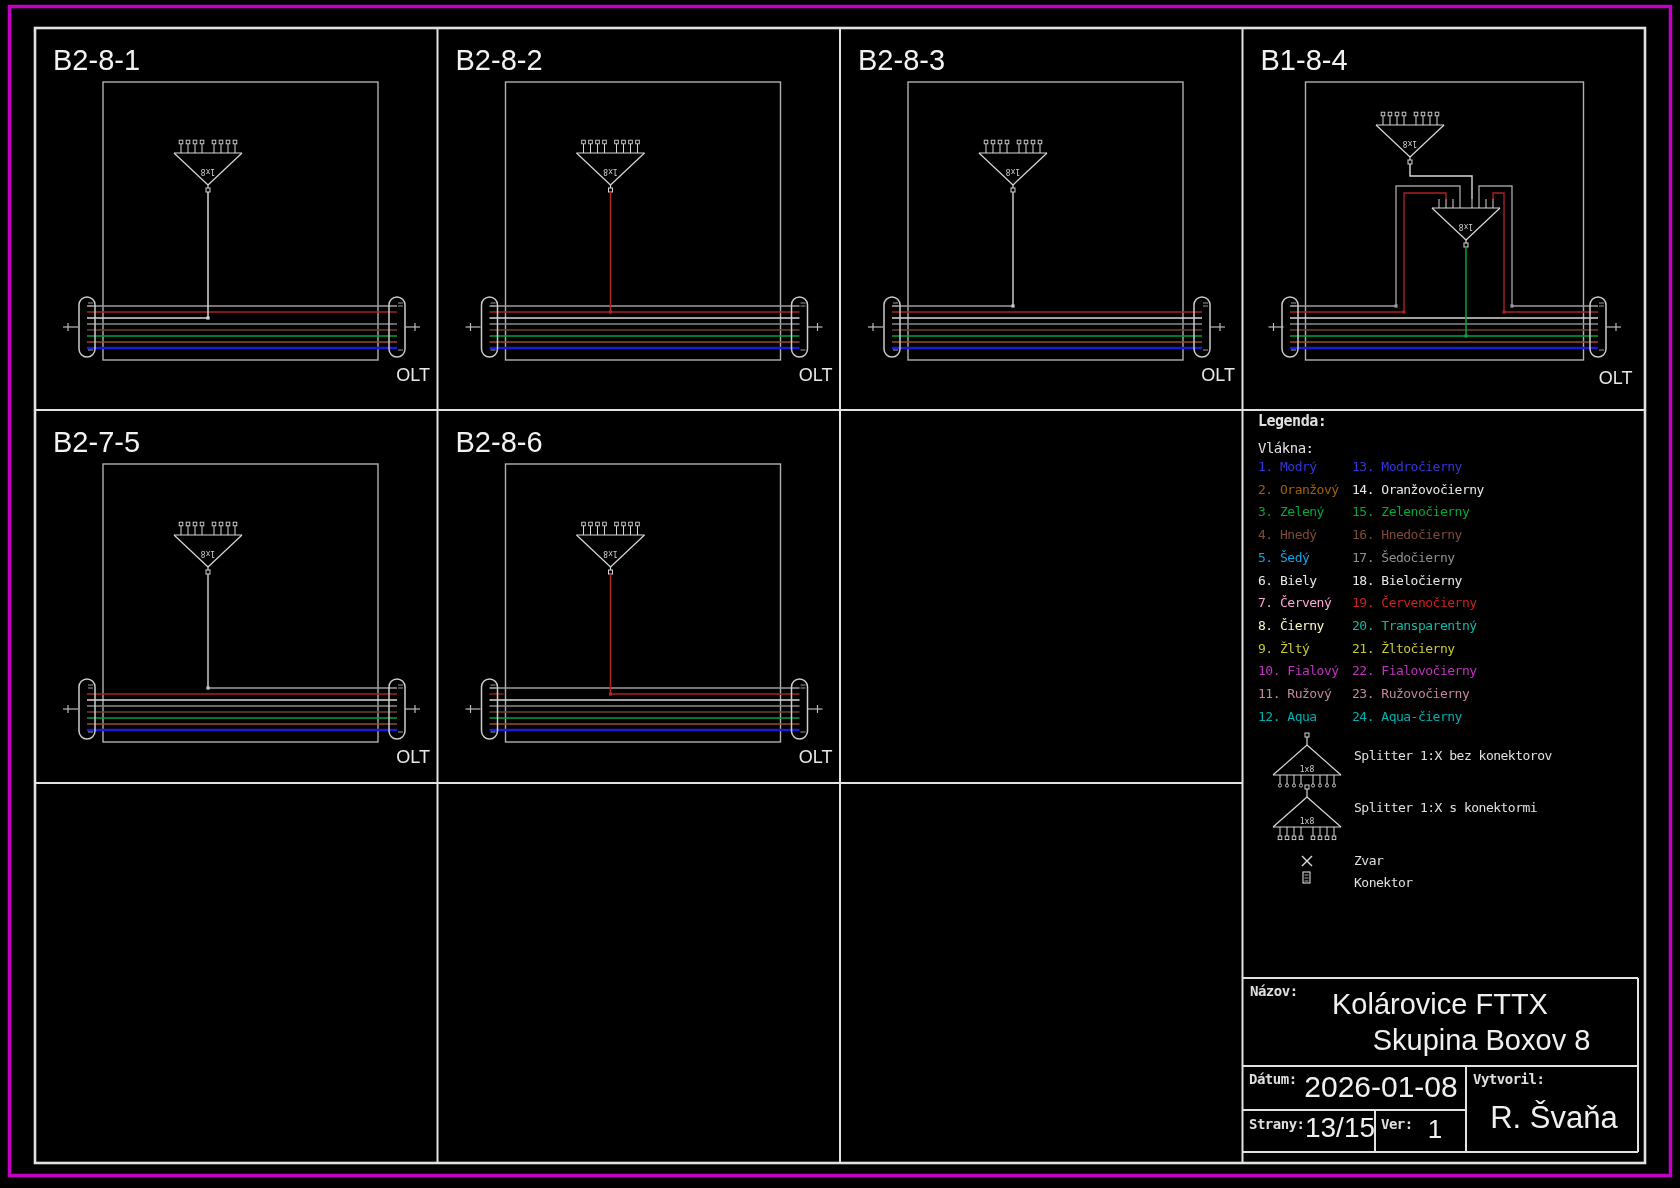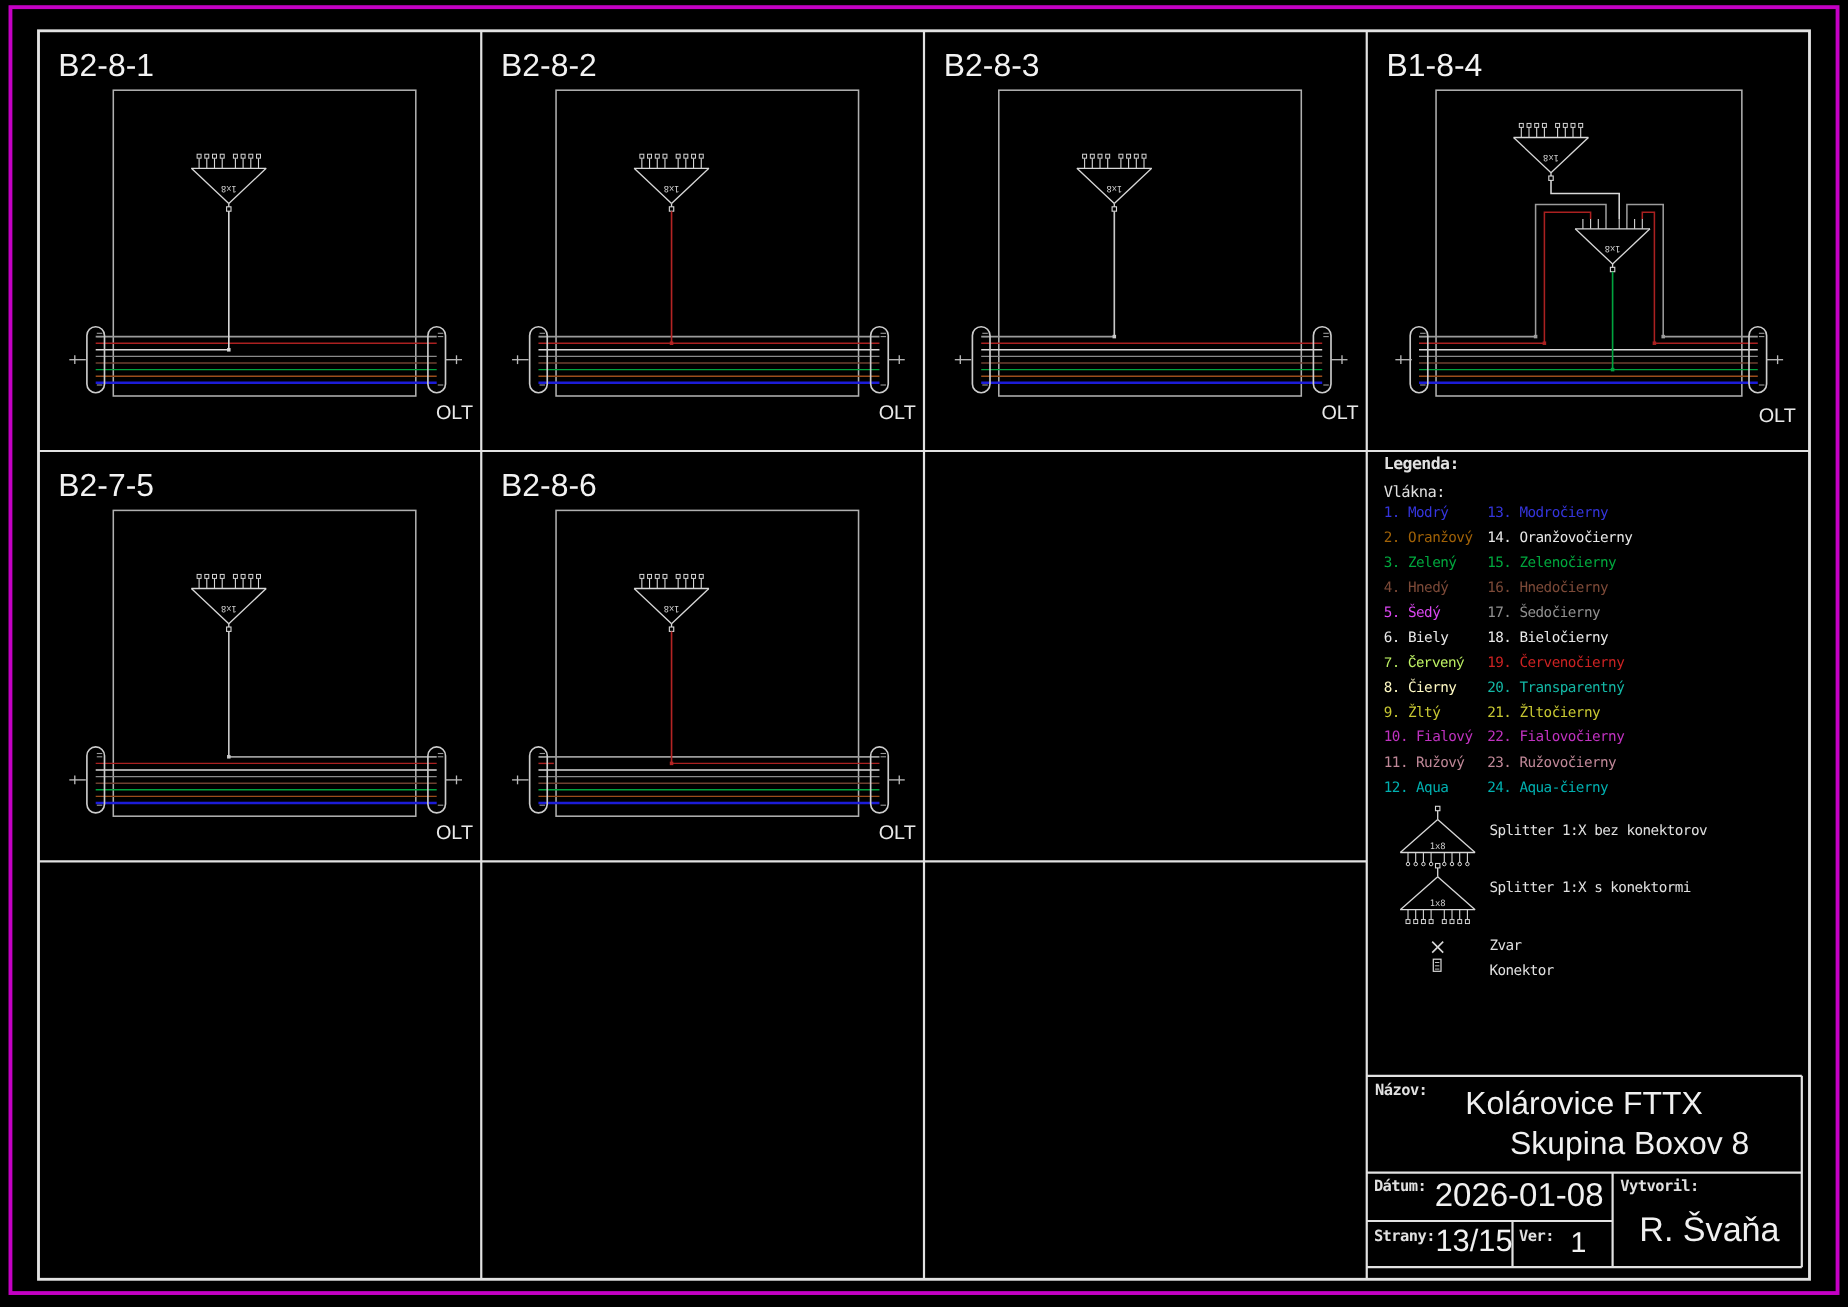--- a/index.html
+++ b/index.html
@@ -423,23 +423,23 @@
       <div class="abs sans panel-label" style="left: 1260.5px; top: 44px;">B1-8-4</div>
       <div class="abs sans olt-label" style="left: 1557.5px; top: 368px; width: 75px;">OLT</div>
       <div class="abs sans panel-label" style="left: 53px; top: 426px;">B2-7-5</div>
       <div class="abs sans olt-label" style="left: 355px; top: 747px; width: 75px;">OLT</div>
       <div class="abs sans panel-label" style="left: 455.5px; top: 426px;">B2-8-6</div>
       <div class="abs sans olt-label" style="left: 757.5px; top: 747px; width: 75px;">OLT</div>
       <div class="abs cad legend-item" style="left: 1258px; top: 459px; color: rgb(53, 53, 221);">1. Modrý</div>
       <div class="abs cad legend-item" style="left: 1258px; top: 481.7px; color: #a16207;">2. Oranžový</div>
       <div class="abs cad legend-item" style="left: 1258px; top: 504.4px; color: rgb(0, 168, 62);">3. Zelený</div>
       <div class="abs cad legend-item" style="left: 1258px; top: 527.1px; color: rgb(125, 74, 56);">4. Hnedý</div>
-      <div class="abs cad legend-item" style="left: 1258px; top: 549.8px; color: #d946ef;">5. Šedý</div>
+      <div class="abs cad legend-item" style="left: 1258px; top: 549.8px; color: #0ea5e9;">5. Šedý</div>
       <div class="abs cad legend-item" style="left: 1258px; top: 572.5px; color: rgb(232, 232, 232);">6. Biely</div>
-      <div class="abs cad legend-item" style="left: 1258px; top: 595.2px; color: #bef264; font-family: Liberation Mono, monospace;">7. Červený</div>
+      <div class="abs cad legend-item" style="left: 1258px; top: 595.2px; color: #f9a8d4;">7. Červený</div>
       <div class="abs cad legend-item" style="left: 1258px; top: 617.9px; color: #fef9c3;">8. Čierny</div>
       <div class="abs cad legend-item" style="left: 1258px; top: 640.6px; color: rgb(200, 200, 50);">9. Žltý</div>
       <div class="abs cad legend-item" style="left: 1258px; top: 663.3px; color: rgb(192, 50, 192);">10. Fialový</div>
       <div class="abs cad legend-item" style="left: 1258px; top: 686px; color: rgb(192, 136, 152);">11. Ružový</div>
       <div class="abs cad legend-item" style="left: 1258px; top: 708.7px; color: rgb(0, 176, 176); text-align: right;">12. Aqua</div>
       <div class="abs cad legend-item" style="left: 1352px; top: 459px; color: rgb(53, 53, 221);">13. Modročierny</div>
       <div class="abs cad legend-item" style="left: 1352px; top: 481.7px; color: rgb(232, 232, 232);">14. Oranžovočierny</div>
       <div class="abs cad legend-item" style="left: 1352px; top: 504.4px; color: rgb(0, 168, 62);">15. Zelenočierny</div>
       <div class="abs cad legend-item" style="left: 1352px; top: 527.1px; color: rgb(125, 74, 56);">16. Hnedočierny</div>
       <div class="abs cad legend-item" style="left: 1352px; top: 549.8px; color: rgb(144, 144, 144);">17. Šedočierny</div>

